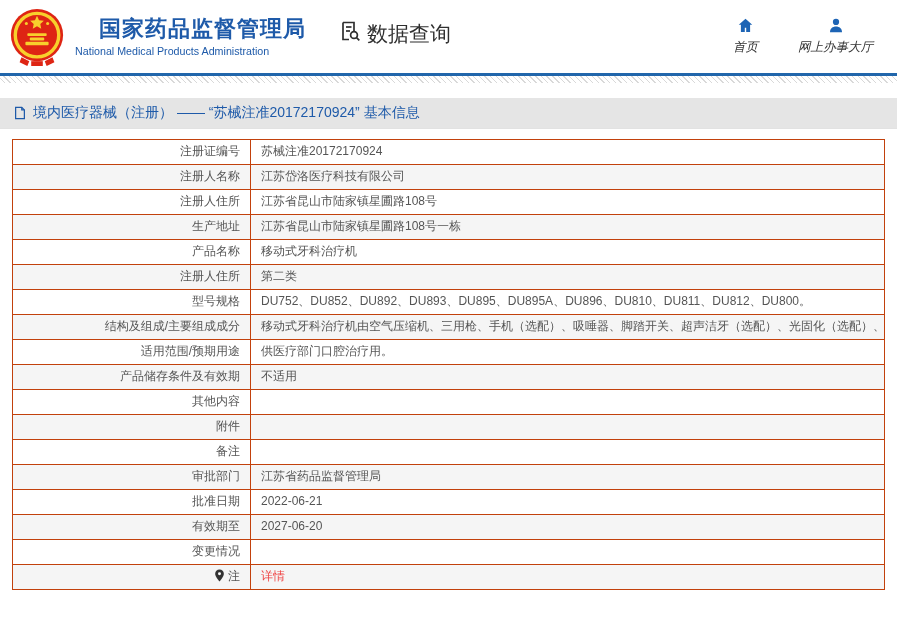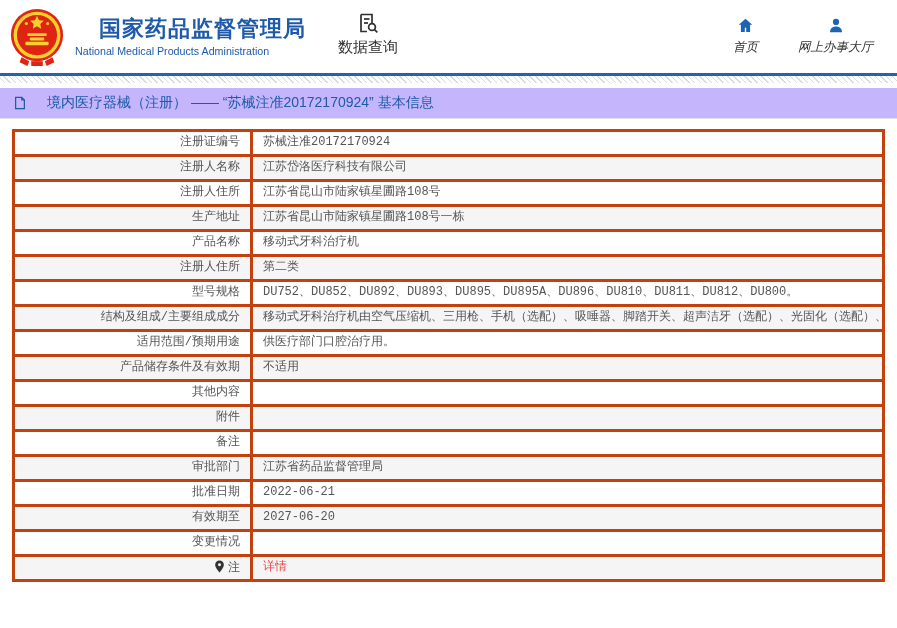--- a/index.html
+++ b/index.html
@@ -7,40 +7,40 @@
   body { font-family:"Liberation Sans","DejaVu Sans",sans-serif; }
   .page { width:897px; height:628px; overflow:hidden; background:#fff; position:relative; }
 
   
   .header { display:flex; align-items:center; height:73px; padding:0 18px 0 8px; background:#fff; }
   .logo-group { display:flex; align-items:center; }
   .emblem { width:58px; height:60px; flex:0 0 auto; }
   .agency-titles { margin-left:9px; display:flex; flex-direction:column; }
   .agency-cn { font-size:22px; font-weight:bold; color:#1e5aa9; letter-spacing:1px; line-height:1.2;margin-left:24px; }
   .agency-en { font-size:10.7px; color:#1e5aa9; margin-top:3px; }
-  .data-query { display:flex; align-items:center; margin-left:32px; margin-top:-6px; font-size:15px; color:#2f2f2f;flex-direction:column; }
+  .data-query { display:flex; align-items:center; margin-left:32px; margin-top:-6px; gap:5px; font-size:21px; color:#2f2f2f; }
   .header-spacer { flex:1; }
   .top-nav { display:flex; gap:40px; margin-right:6px;font-style:italic; }
   .nav-item { display:flex; flex-direction:column; align-items:center; gap:5px; font-size:12.5px; color:#333; cursor:pointer; }
   .nav-item svg { display:block; }
 
   
   .divider-line { height:3px; background:#2166ab; }
   .divider-hatch { height:7px; background:repeating-linear-gradient(45deg,#ffffff 0 3px,#d9d9d9 3px 4px); }
 
   
-  .breadcrumb { margin-top:5px; height:31px; background:#c4b5fd; border-bottom:1px solid #e2e2e2;
-                display:flex; align-items:center; padding:0 13px; gap:20px;
+  .breadcrumb { margin-top:15px; height:31px; background:#e5e5e5; border-bottom:1px solid #e2e2e2;
+                display:flex; align-items:center; padding:0 13px; gap:6px;
                 font-size:14px; color:#1e5aa9; }
   .breadcrumb .doc-icon { display:flex; align-items:center; }
 
   
   .table-wrap { margin:10px 12px 0 12px; }
   table.info { width:100%; border-collapse:collapse; border:1px solid #cfcfcf; font-size:12px; color:#555; table-layout:fixed; }
-  table.info td { border:3px solid #c2410c; height:25px; line-height:1.3; vertical-align:middle;font-family:Liberation Mono, monospace; }
+  table.info td { border:1px solid #c2410c; height:25px; line-height:1.3; vertical-align:middle; }
   td.label-cell { width:238px; text-align:right; padding-right:10px; color:#555; }
   td.value-cell { padding-left:10px; color:#555; white-space:nowrap; overflow:hidden;margin-left:26px; }
   table.info tr:nth-child(even) { background:#f5f5f5; }
   table.info tr:nth-child(odd)  { background:#ffffff; }
   a.detail-link { color:#ef4444; text-decoration:none; cursor:pointer; }
   .pin-icon { display:inline-block; width:11px; height:13px; margin-right:3px; vertical-align:-2px; }
   .pin-icon svg { display:block; }
 </style>
 </head>
 <body>

